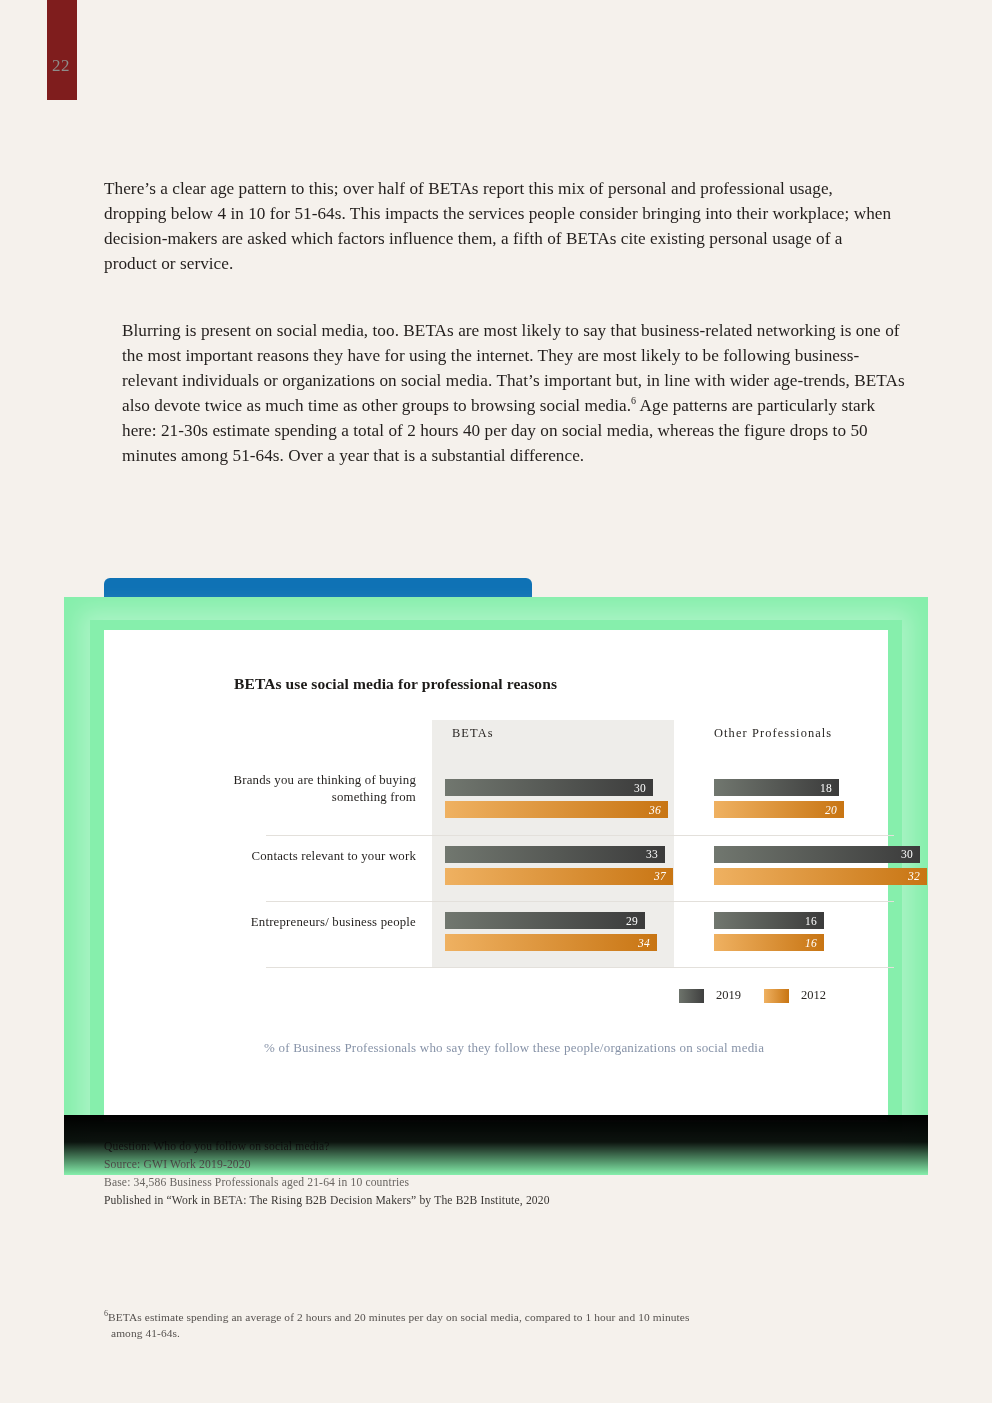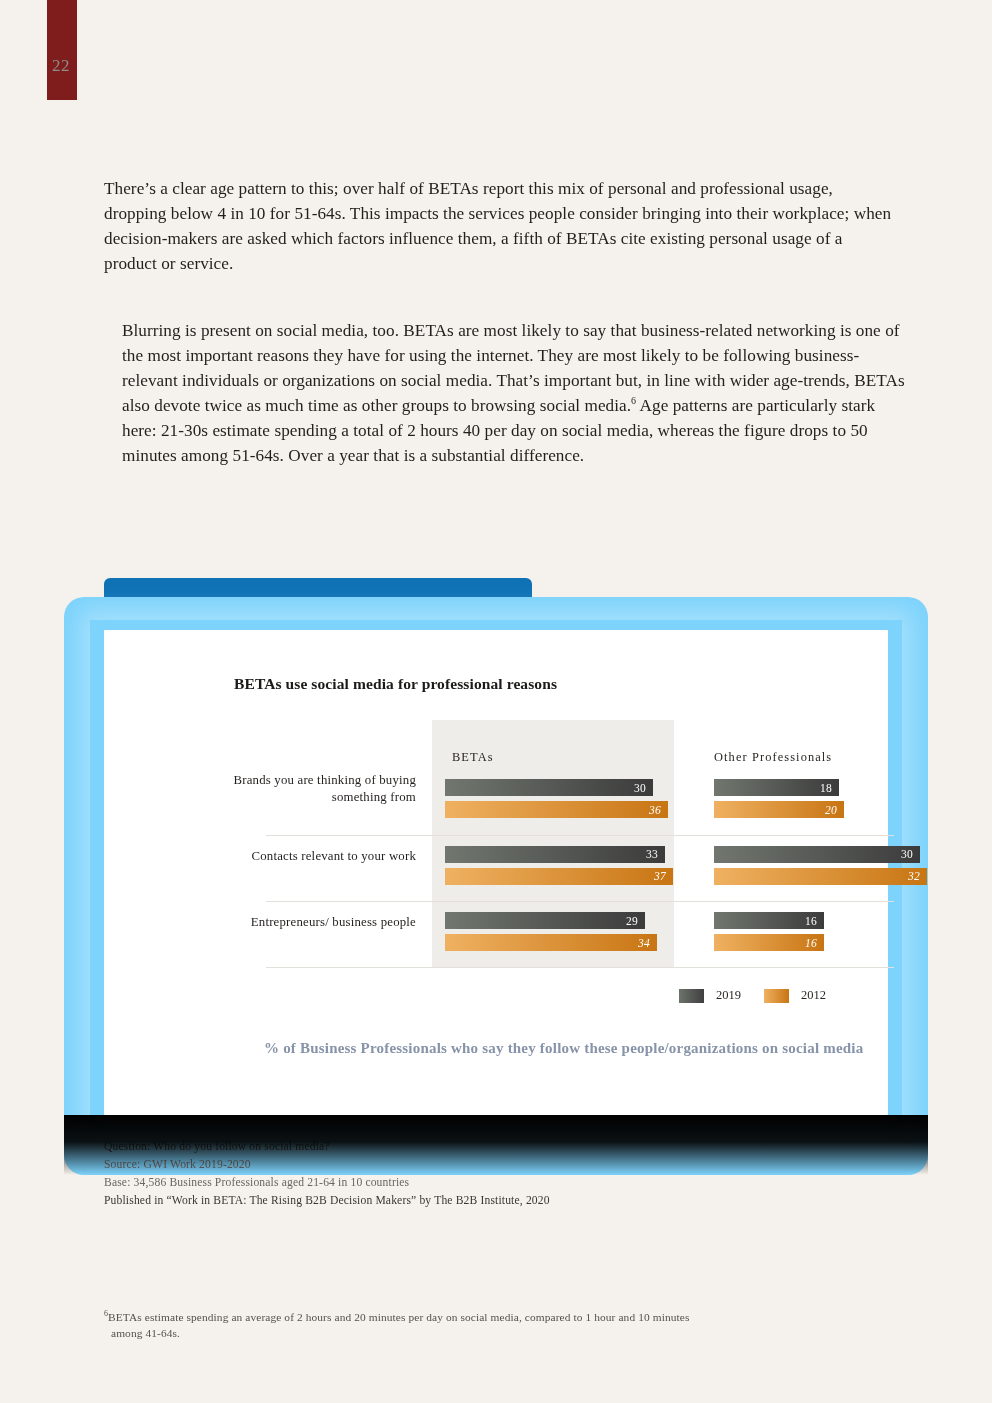--- a/index.html
+++ b/index.html
@@ -33,22 +33,21 @@
 
   
   .blue-bar{
     position:absolute; left:104px; top:578px; width:428px; height:40px;
     background:#0f72b5; border-radius:6px 6px 0 0;
   }
 
   
   .overlay{
     position:absolute; left:64px; top:597px; width:864px; height:578px;
-    background:#7dd3fc;
-    border-radius:20px;
+    background:#86efac;
   }
   .overlay-fade-b{
     position:absolute; left:0; bottom:0; width:100%; height:60px;
     background:linear-gradient(to bottom, rgba(0,0,0,1) 0%, rgba(0,0,0,.92) 45%, rgba(245,241,236,.0) 100%);
   }
 
   
   .card{
     position:absolute; left:40px; top:33px; width:784px; height:492px;
     background:#ffffff;
@@ -67,21 +66,21 @@
 
   
   .chart{
     position:absolute; left:120px; top:90px; width:670px; height:258px;
   }
   .beta-band{
     position:absolute; left:208px; top:0; width:242px; height:248px;
     background:#eeedea;
   }
   .col-head{
-    position:absolute; top:30px; font-size:12.4px; color:#2a2724;
+    position:absolute; top:6px; font-size:12.4px; color:#2a2724;
     letter-spacing:1.1px;
   }
   .col-head.betas{ left:228px; }
   .col-head.other{ left:490px; }
 
   .rows{ position:absolute; left:0; top:48px; width:670px; }
   .row{ position:relative; height:66.5px; }
   .row + .row::before,
   .rows::after{
     content:""; position:absolute; left:42px; right:0; top:0;
@@ -119,21 +118,21 @@
     display:flex; align-items:center; gap:9px;
     font-size:12.5px; color:#2a2724;
   }
   .legend .item{ display:flex; align-items:center; gap:12px; margin-right:14px; }
   .swatch{ width:25px; height:14px; display:block; }
   .swatch.g{ background:linear-gradient(to right,#6d736b 0%,#3f3f3f 100%); }
   .swatch.o{ background:linear-gradient(to right,#efb161 0%,#c87513 100%); }
 
   .chart-caption{
     position:absolute; left:160px; top:410px;
-    font-size:15px; color:#8793a8; letter-spacing:.2px;font-weight:bold;
+    font-size:13px; color:#8793a8; letter-spacing:.2px;
   }
 
   
   .src{
     position:absolute; left:40px; width:700px;
     font-size:11.6px; line-height:17.5px; letter-spacing:.15px;
     color:#5b5856;
   }
   .src.l1{ top:541px; color:#4a4745; }
   .src.l2{ top:559px; color:#6c6764; }

